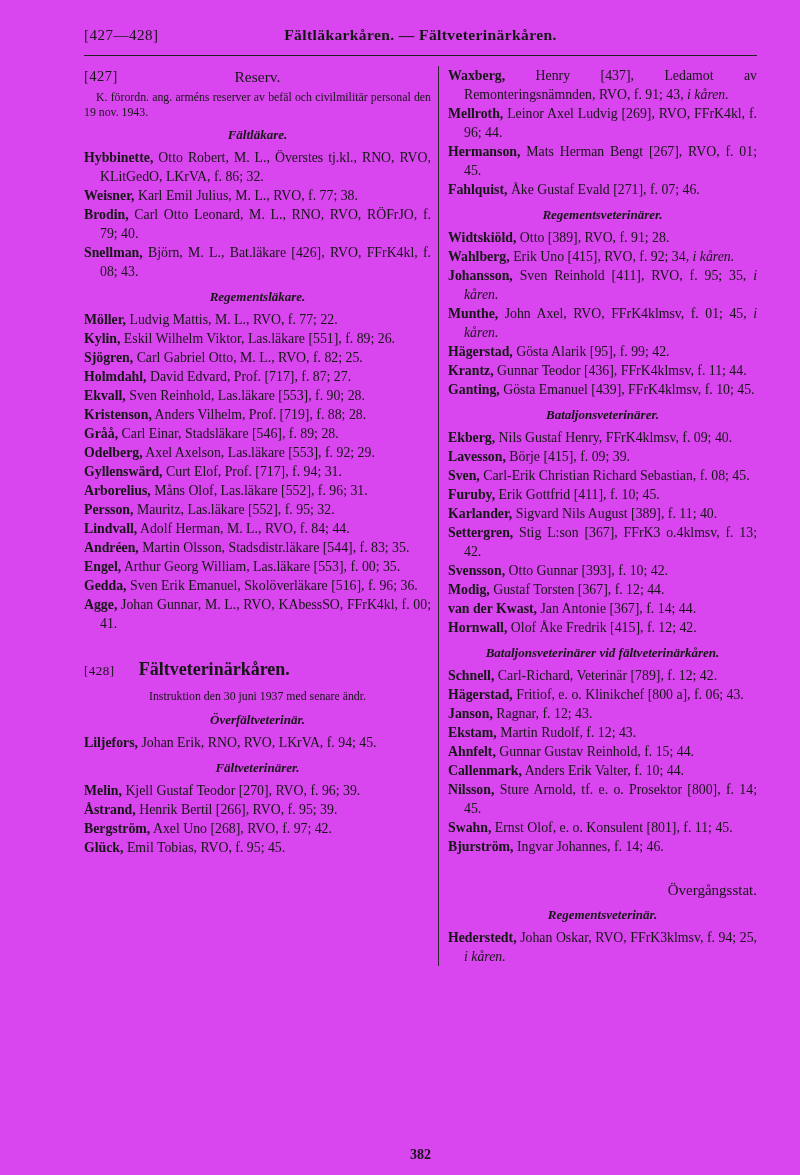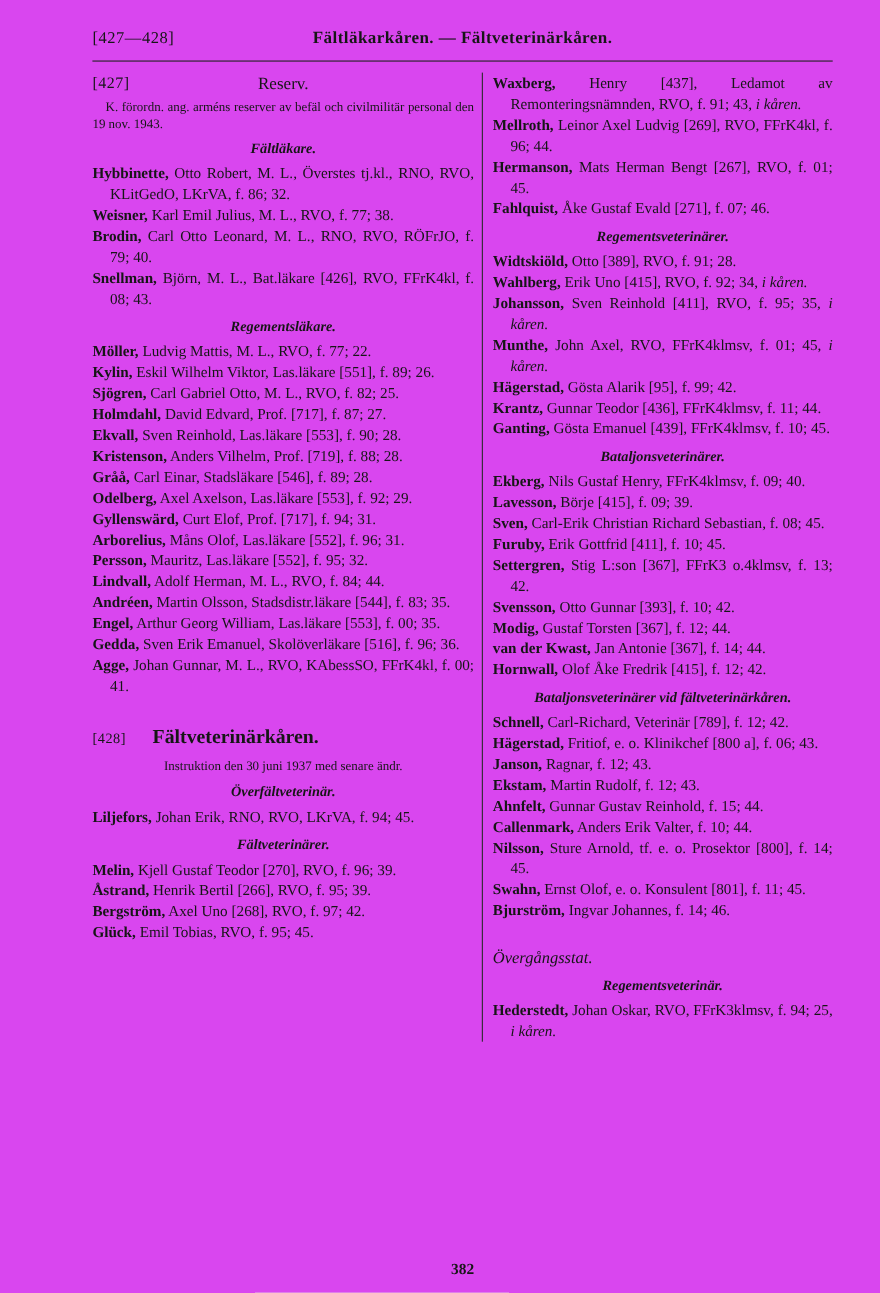--- a/index.html
+++ b/index.html
@@ -54,21 +54,21 @@
   }
   .note-center { text-align: center; text-indent: 0; margin: 2px 0 7px; }
 
   .section-title { position: relative; text-align: center; font-size: 15.5px; margin: 2px 0 0; height: 21px; }
   .section-num { position: absolute; left: 0; top: 0; font-size: 14.5px; letter-spacing: 0.5px; }
 
   .chapter-heading { margin: 26px 0 9px; white-space: nowrap; }
   .chapter-num { font-size: 13px; letter-spacing: 0.5px; margin-right: 24px; }
   .chapter-title { font-weight: 700; font-size: 18px; }
 
-  .interim-heading { text-align: left; font-size: 15px; margin: 26px 0 8px; font-style: italic; }
+  .interim-heading { text-align: right; font-size: 15px; margin: 26px 0 8px; }
 
   .page-number {
     position: absolute; left: 84px; right: 43px; bottom: 12px;
     text-align: center; font-size: 14px; font-weight: 700;
   }
 </style>
 </head>
 <body>
 
 <div class="page">
@@ -127,20 +127,21 @@
         <p class="entry"><span class="entry-name">Johansson,</span> Sven Reinhold [411], RVO, f. 95; 35, <span class="entry-italic">i kåren.</span></p>
         <p class="entry"><span class="entry-name">Munthe,</span> John Axel, RVO, FFrK4klmsv, f. 01; 45, <span class="entry-italic">i kåren.</span></p>
         <p class="entry"><span class="entry-name">Hägerstad,</span> Gösta Alarik [95], f. 99; 42.</p>
         <p class="entry"><span class="entry-name">Krantz,</span> Gunnar Teodor [436], FFrK4klmsv, f. 11; 44.</p>
         <p class="entry"><span class="entry-name">Ganting,</span> Gösta Emanuel [439], FFrK4klmsv, f. 10; 45.</p>
         <h3 class="subheading">Bataljonsveterinärer.</h3>
         <p class="entry"><span class="entry-name">Ekberg,</span> Nils Gustaf Henry, FFrK4klmsv, f. 09; 40.</p>
         <p class="entry"><span class="entry-name">Lavesson,</span> Börje [415], f. 09; 39.</p>
         <p class="entry"><span class="entry-name">Sven,</span> Carl-Erik Christian Richard Sebastian, f. 08; 45.</p>
         <p class="entry"><span class="entry-name">Furuby,</span> Erik Gottfrid [411], f. 10; 45.</p>
+        <p class="entry"><span class="entry-name">Karlander,</span> Sigvard Nils August [389], f. 11; 40.</p>
         <p class="entry"><span class="entry-name">Settergren,</span> Stig L:son [367], FFrK3 o.4klmsv, f. 13; 42.</p>
         <p class="entry"><span class="entry-name">Svensson,</span> Otto Gunnar [393], f. 10; 42.</p>
         <p class="entry"><span class="entry-name">Modig,</span> Gustaf Torsten [367], f. 12; 44.</p>
         <p class="entry"><span class="entry-name">van der Kwast,</span> Jan Antonie [367], f. 14; 44.</p>
         <p class="entry"><span class="entry-name">Hornwall,</span> Olof Åke Fredrik [415], f. 12; 42.</p>
         <h3 class="subheading">Bataljonsveterinärer vid fältveterinärkåren.</h3>
         <p class="entry"><span class="entry-name">Schnell,</span> Carl-Richard, Veterinär [789], f. 12; 42.</p>
         <p class="entry"><span class="entry-name">Hägerstad,</span> Fritiof, e. o. Klinikchef [800 a], f. 06; 43.</p>
         <p class="entry"><span class="entry-name">Janson,</span> Ragnar, f. 12; 43.</p>
         <p class="entry"><span class="entry-name">Ekstam,</span> Martin Rudolf, f. 12; 43.</p>

